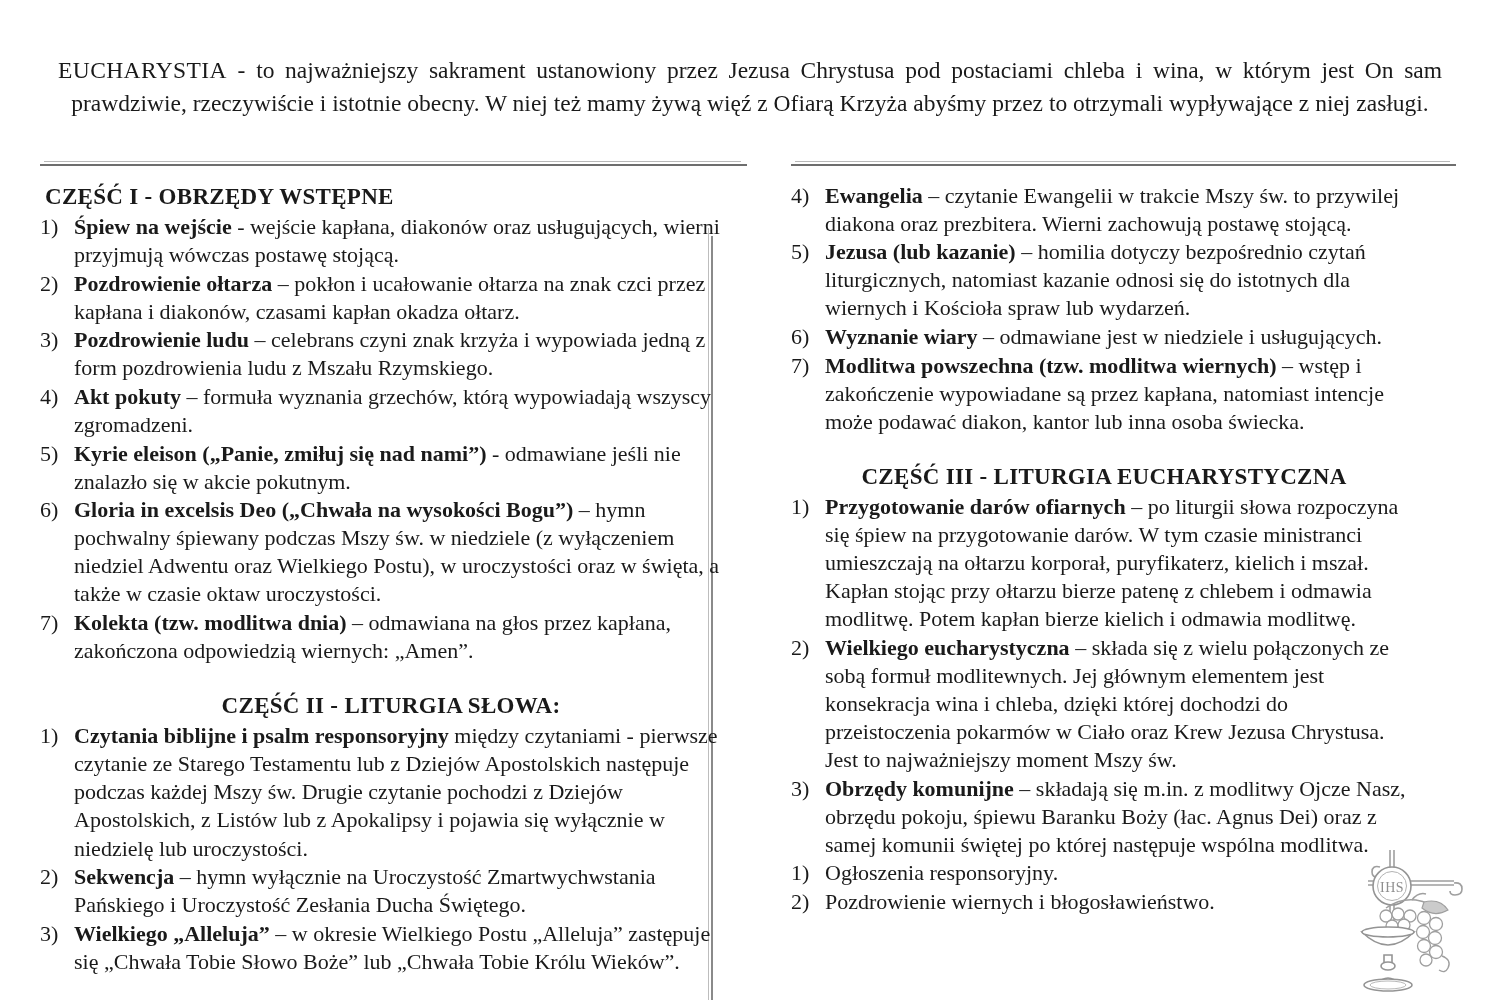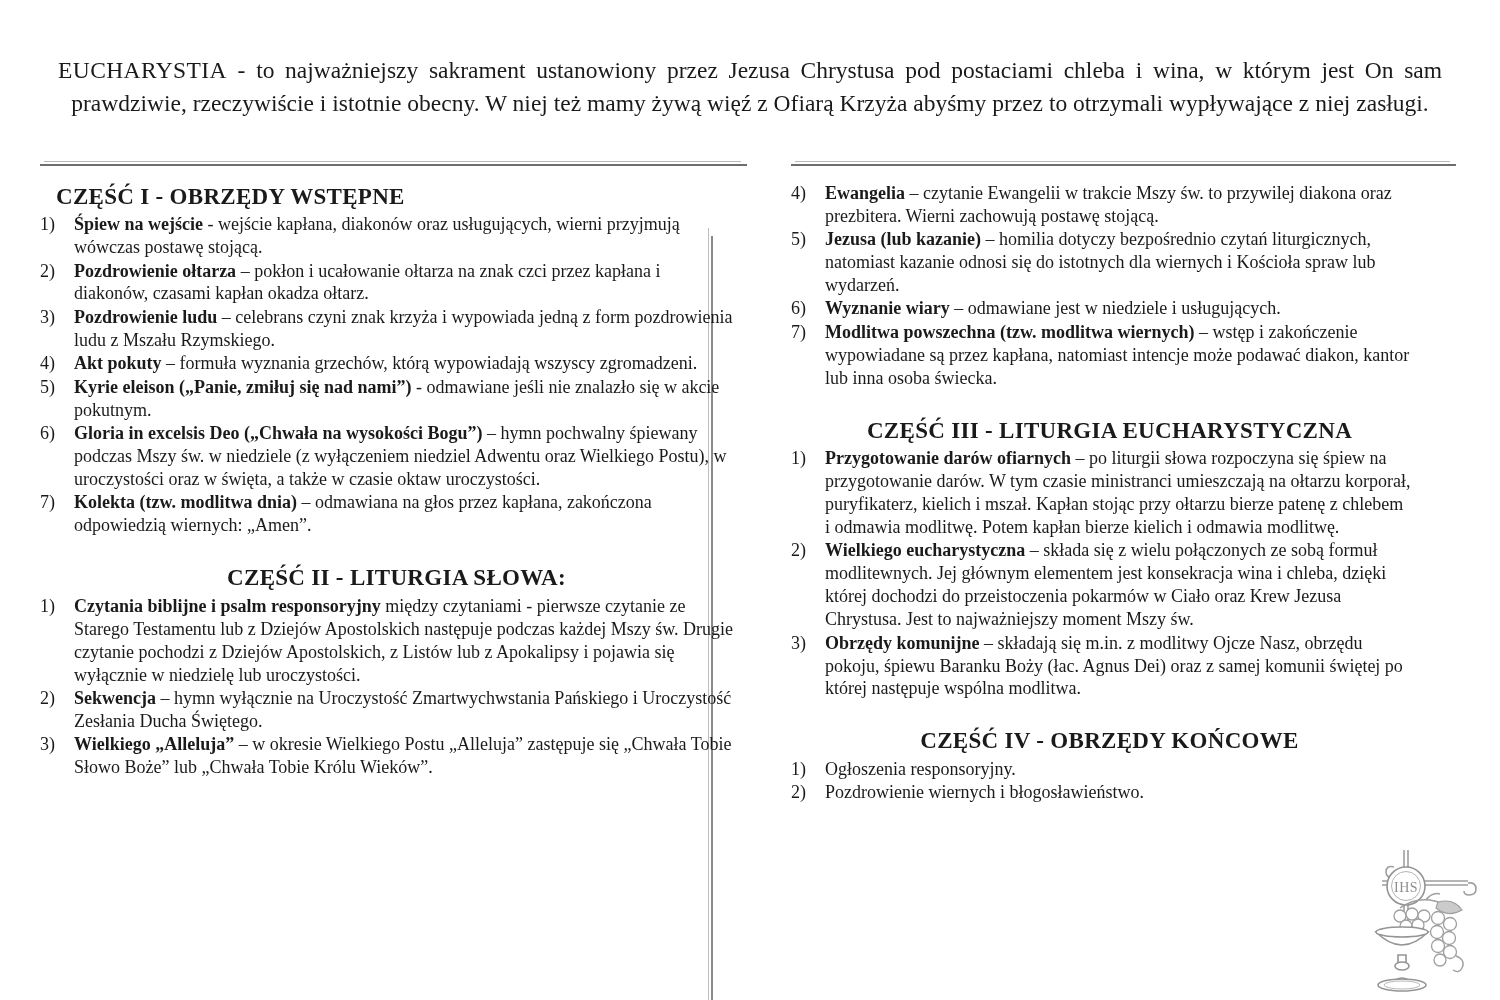--- a/index.html
+++ b/index.html
@@ -93,50 +93,50 @@
     position: absolute;
     left: 3px; top: 8px; bottom: 0;
     width: 2px;
     background: #8a8a8a;
   }
 
   
   h2.part-heading {
     font-size: 23px;
     font-weight: bold;
-    margin: 0 0 2px 16px;
+    margin: 0 0 2px 5px;
     letter-spacing: 0.3px;
     line-height: 1.28;
   }
   h2.part-heading.spaced { margin-top: 26px; text-align: center; }
 
   ol.items {
     list-style: none;
     margin: 0;
     padding: 0;
   }
   ol.items li {
-    font-size: 18px;
+    font-size: 22px;
     line-height: 1.275;
     margin: 0 0 0.5px 0;
     padding-left: 34px;
     position: relative;
     text-indent: -34px;
   }
   ol.items li .num {
     display: inline-block;
     width: 34px;
     text-indent: 0;
   }
   ol.items li b { font-weight: bold; }
 
   
   .emblem {
     position: absolute;
-    right: 8px;
+    right: 22px;
     bottom: 30px;
     width: 128px;
     height: 150px;
     opacity: 0.95;
   }
 </style>
 </head>
 <body>
 
 <div class="page">
@@ -183,21 +183,20 @@
         <li><span class="num">7)</span><b>Modlitwa powszechna (tzw. modlitwa wiernych)</b><span> – wstęp i zakończenie wypowiadane są przez kapłana, natomiast intencje może podawać diakon, kantor lub inna osoba świecka.</span></li>
       </ol>
 
       <h2 class="part-heading spaced">CZĘŚĆ III - LITURGIA EUCHARYSTYCZNA</h2>
       <ol class="items">
         <li><span class="num">1)</span><b>Przygotowanie darów ofiarnych</b><span> –  po liturgii słowa rozpoczyna się śpiew na przygotowanie darów. W tym czasie ministranci umieszczają na ołtarzu korporał, puryfikaterz, kielich i mszał. Kapłan stojąc przy ołtarzu bierze patenę z chlebem i odmawia modlitwę. Potem kapłan bierze kielich i odmawia modlitwę.</span></li>
         <li><span class="num">2)</span><b>Wielkiego eucharystyczna</b><span> – składa się z wielu połączonych ze sobą formuł modlitewnych. Jej głównym elementem jest konsekracja wina i chleba, dzięki której dochodzi do przeistoczenia pokarmów w Ciało oraz Krew Jezusa Chrystusa. Jest to najważniejszy moment Mszy św.</span></li>
         <li><span class="num">3)</span><b>Obrzędy komunijne</b><span> – składają się m.in. z modlitwy Ojcze Nasz, obrzędu pokoju, śpiewu Baranku Boży (łac. Agnus Dei) oraz z samej komunii świętej po której następuje wspólna modlitwa.</span></li>
       </ol>
 
-      <h2 class="part-heading spaced">CZĘŚĆ IV - OBRZĘDY KOŃCOWE</h2>
       <ol class="items">
         <li><span class="num">1)</span><span>Ogłoszenia responsoryjny.</span></li>
         <li><span class="num">2)</span><span>Pozdrowienie wiernych i błogosławieństwo.</span></li>
 
       </ol>
     </div>
   </div>
 
   <div class="emblem">
     <svg viewBox="0 0 128 150" width="128" height="150" xmlns="http://www.w3.org/2000/svg">

